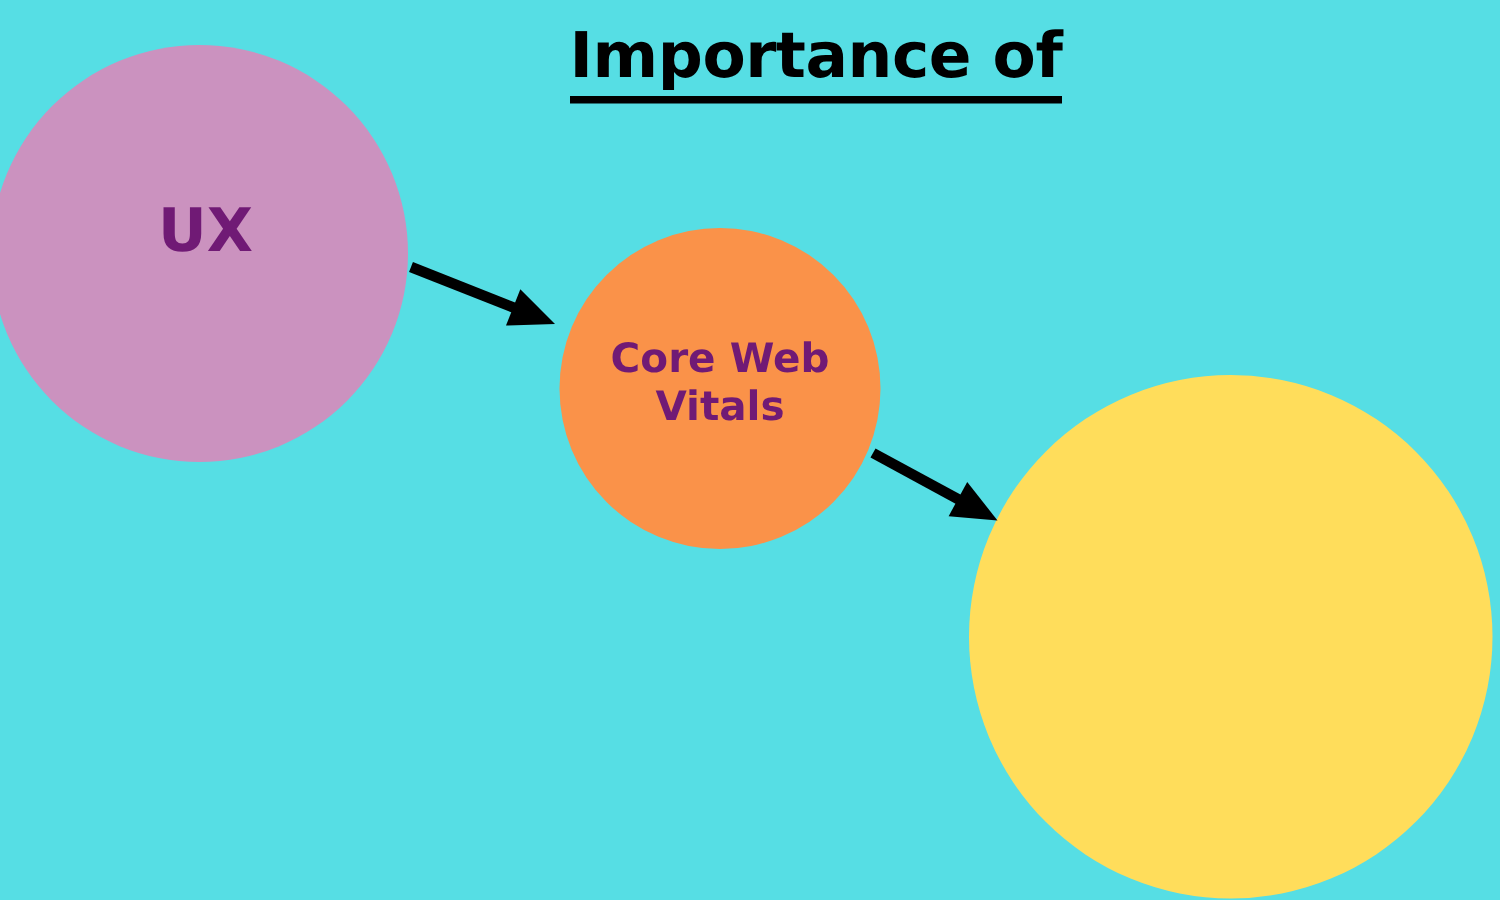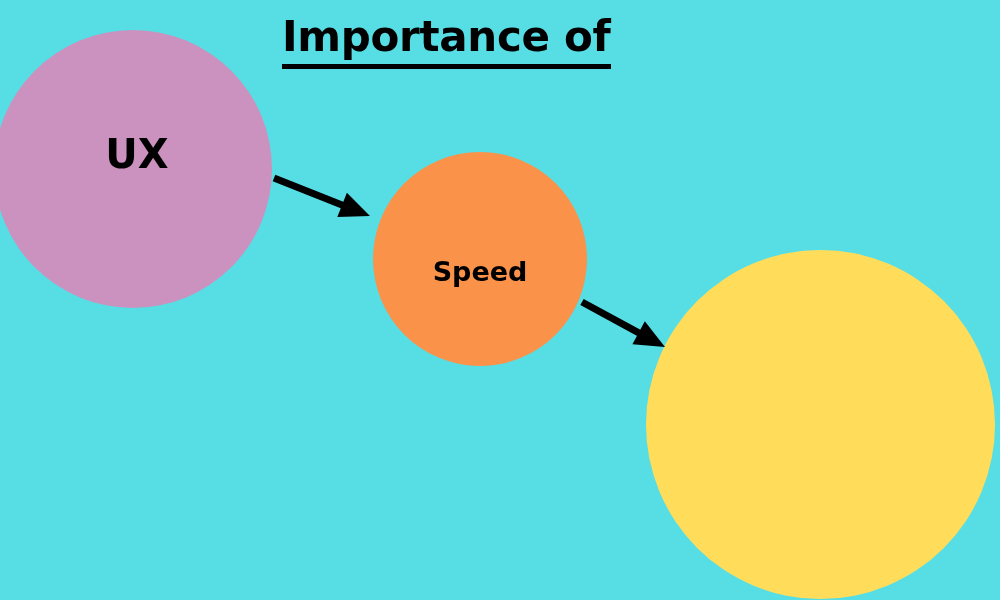--- a/index.html
+++ b/index.html
@@ -18,24 +18,24 @@
     position: relative;
     width: 1000px;
     height: 600px;
     overflow: hidden;
     background: #56dee4;
   }
 
   
   .title-block {
     position: absolute;
-    left: 282px;
+    left: 294px;
     top: 6px;
     width: 500px;
-    text-align: left;
+    text-align: center;
     z-index: 5;
   }
   .title-line {
     display: block;
     font-family: "DejaVu Sans", "Liberation Sans", sans-serif;
     font-weight: bold;
     font-size: 42px;
     line-height: 62px;
     color: #000000;
     white-space: nowrap;
@@ -54,21 +54,21 @@
     border-radius: 50%;
     display: flex;
     align-items: center;
     justify-content: center;
     text-align: center;
     box-sizing: border-box;
   }
   .circle .label {
     font-family: "DejaVu Sans", "Liberation Sans", sans-serif;
     font-weight: bold;
-    color: #000000;
+    color: #701a75;
     line-height: 1.18;
   }
 
   
   #circle-ux {
     left: -6px;
     top: 30px;
     width: 278px;
     height: 278px;
     background: #cb92bf;
@@ -128,21 +128,21 @@
 
   <div class="title-block">
     <span class="title-line"><span class="ul">Importance of </span></span>
   </div>
 
   <div class="circle" id="circle-ux" style="background: rgb(203, 146, 191); width: 278px; height: 278px; left: -6px; top: 30px;">
     <span class="label">UX</span>
   </div>
 
   <div class="circle" id="circle-cwv" style="background: rgb(250, 146, 73); width: 214px; height: 214px; left: 373px; top: 152px;">
-    <span class="label"><br><span>Speed</span></span>
+    <span class="label"><span>Core Web</span><br><span>Vitals</span></span>
   </div>
 
   <div class="circle" id="circle-pls" style="background: rgb(255, 221, 91); width: 349px; height: 349px; left: 645.5px; top: 249.5px;">
     <span class="label"><br></span>
   </div>
 
   <svg id="arrow-layer" viewBox="0 0 1000 600" width="1000" height="600">
     <g id="arrow-1-group">
       <line id="arrow-1-line" stroke="#000000" stroke-width="7" stroke-linecap="butt" x1="274" y1="178" x2="347.6846412862895" y2="207.1668371758229"></line>
       <polygon id="arrow-1-head" fill="#000000" points="370,216 337.32117174476593,217.04603243970516 346.89043147095776,192.87106049985212"></polygon>

